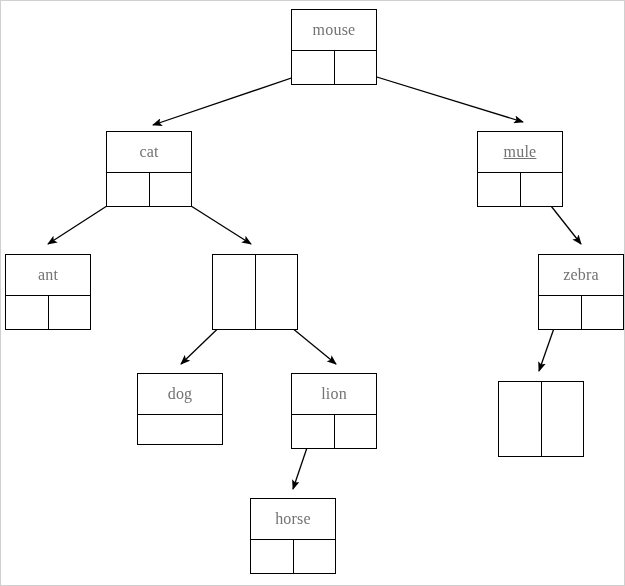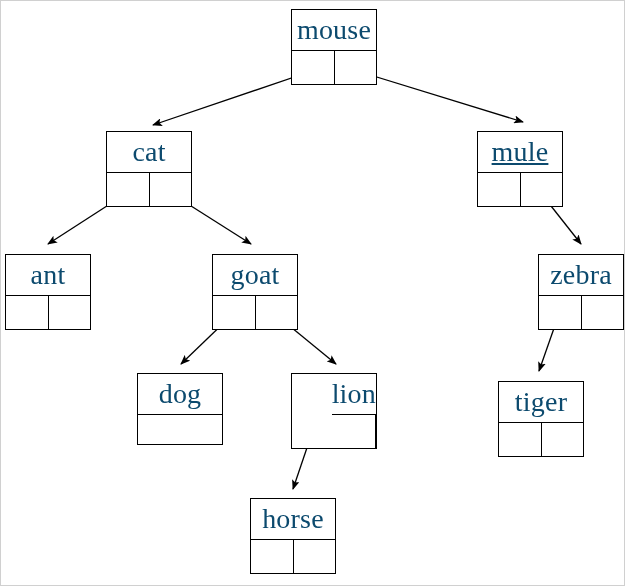--- a/index.html
+++ b/index.html
@@ -34,23 +34,23 @@
     background: #ffffff;
     display: flex;
     flex-direction: column;
   }
   .node-label {
     flex: 0 0 auto;
     display: flex;
     align-items: center;
     justify-content: center;
     border-bottom: 1.6px solid #000000;
-    font-size: 28px;
+    font-size: 16px;
     line-height: 1;
-    color: #0c4a6e;
+    color: #737373;
     letter-spacing: 0.2px;
   }
   .node-cells {
     flex: 1 1 auto;
     display: flex;
     flex-direction: row;
   }
   .node-cell {
     flex: 1 1 50%;
     background: transparent;
@@ -104,49 +104,47 @@
         </div>
       </div>
       <div class="node" style="left: 4px; top: 253px; width: 86px; height: 76px; border-color: rgb(0, 0, 0);">
         <div class="node-label" style="height: 40px;">ant</div>
         <div class="node-cells">
           <div class="node-cell left"></div>
           <div class="node-cell right"></div>
         </div>
       </div>
       <div class="node" style="left: 211px; top: 253px; width: 86px; height: 76px; border-color: rgb(0, 0, 0);">
-        <div class="node-label" style="height: 40px;">goat</div>
         <div class="node-cells">
           <div class="node-cell left"></div>
           <div class="node-cell right"></div>
         </div>
       </div>
       <div class="node" style="left: 537px; top: 253px; width: 86px; height: 76px; border-color: rgb(0, 0, 0);">
         <div class="node-label" style="height: 40px;">zebra</div>
         <div class="node-cells">
           <div class="node-cell left"></div>
           <div class="node-cell right"></div>
         </div>
       </div>
       <div class="node" style="left: 136px; top: 372px; width: 86px; height: 72px; border-color: rgb(0, 0, 0); gap: 44px;">
         <div class="node-label" style="height: 40px;">dog</div>
         <div class="node-cells">
           <div class="node-cell left"></div>
           <div class="node-cell right"></div>
         </div>
       </div>
-      <div class="node" style="left: 290px; top: 372px; width: 86px; height: 76px; border-color: rgb(0, 0, 0); align-items: flex-end;">
+      <div class="node" style="left: 290px; top: 372px; width: 86px; height: 76px; border-color: rgb(0, 0, 0);">
         <div class="node-label" style="height: 40px;">lion</div>
         <div class="node-cells">
           <div class="node-cell left"></div>
           <div class="node-cell right"></div>
         </div>
       </div>
       <div class="node" style="left: 497px; top: 380px; width: 86px; height: 76px; border-color: rgb(0, 0, 0);">
-        <div class="node-label" style="height: 40px;">tiger</div>
         <div class="node-cells">
           <div class="node-cell left"></div>
           <div class="node-cell right"></div>
         </div>
       </div>
       <div class="node" style="left: 249px; top: 497px; width: 86px; height: 76px; border-color: rgb(0, 0, 0);">
         <div class="node-label" style="height: 40px;">horse</div>
         <div class="node-cells">
           <div class="node-cell left"></div>
           <div class="node-cell right"></div>

